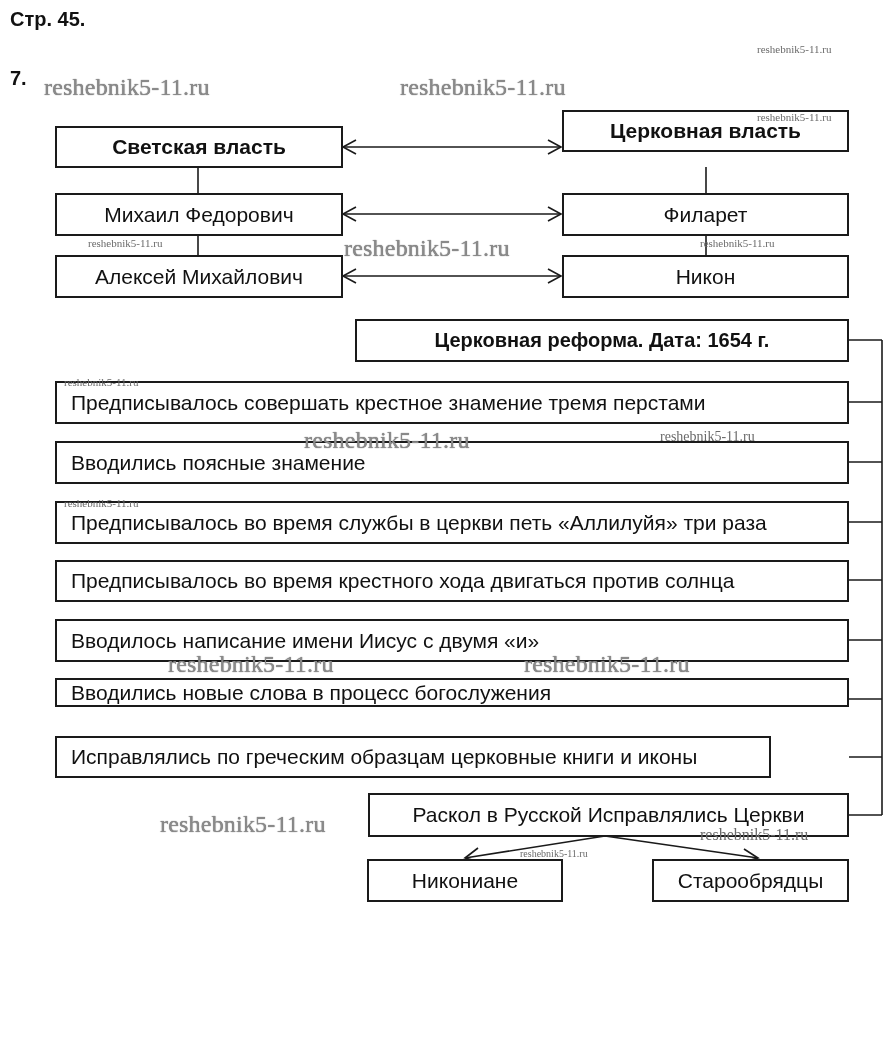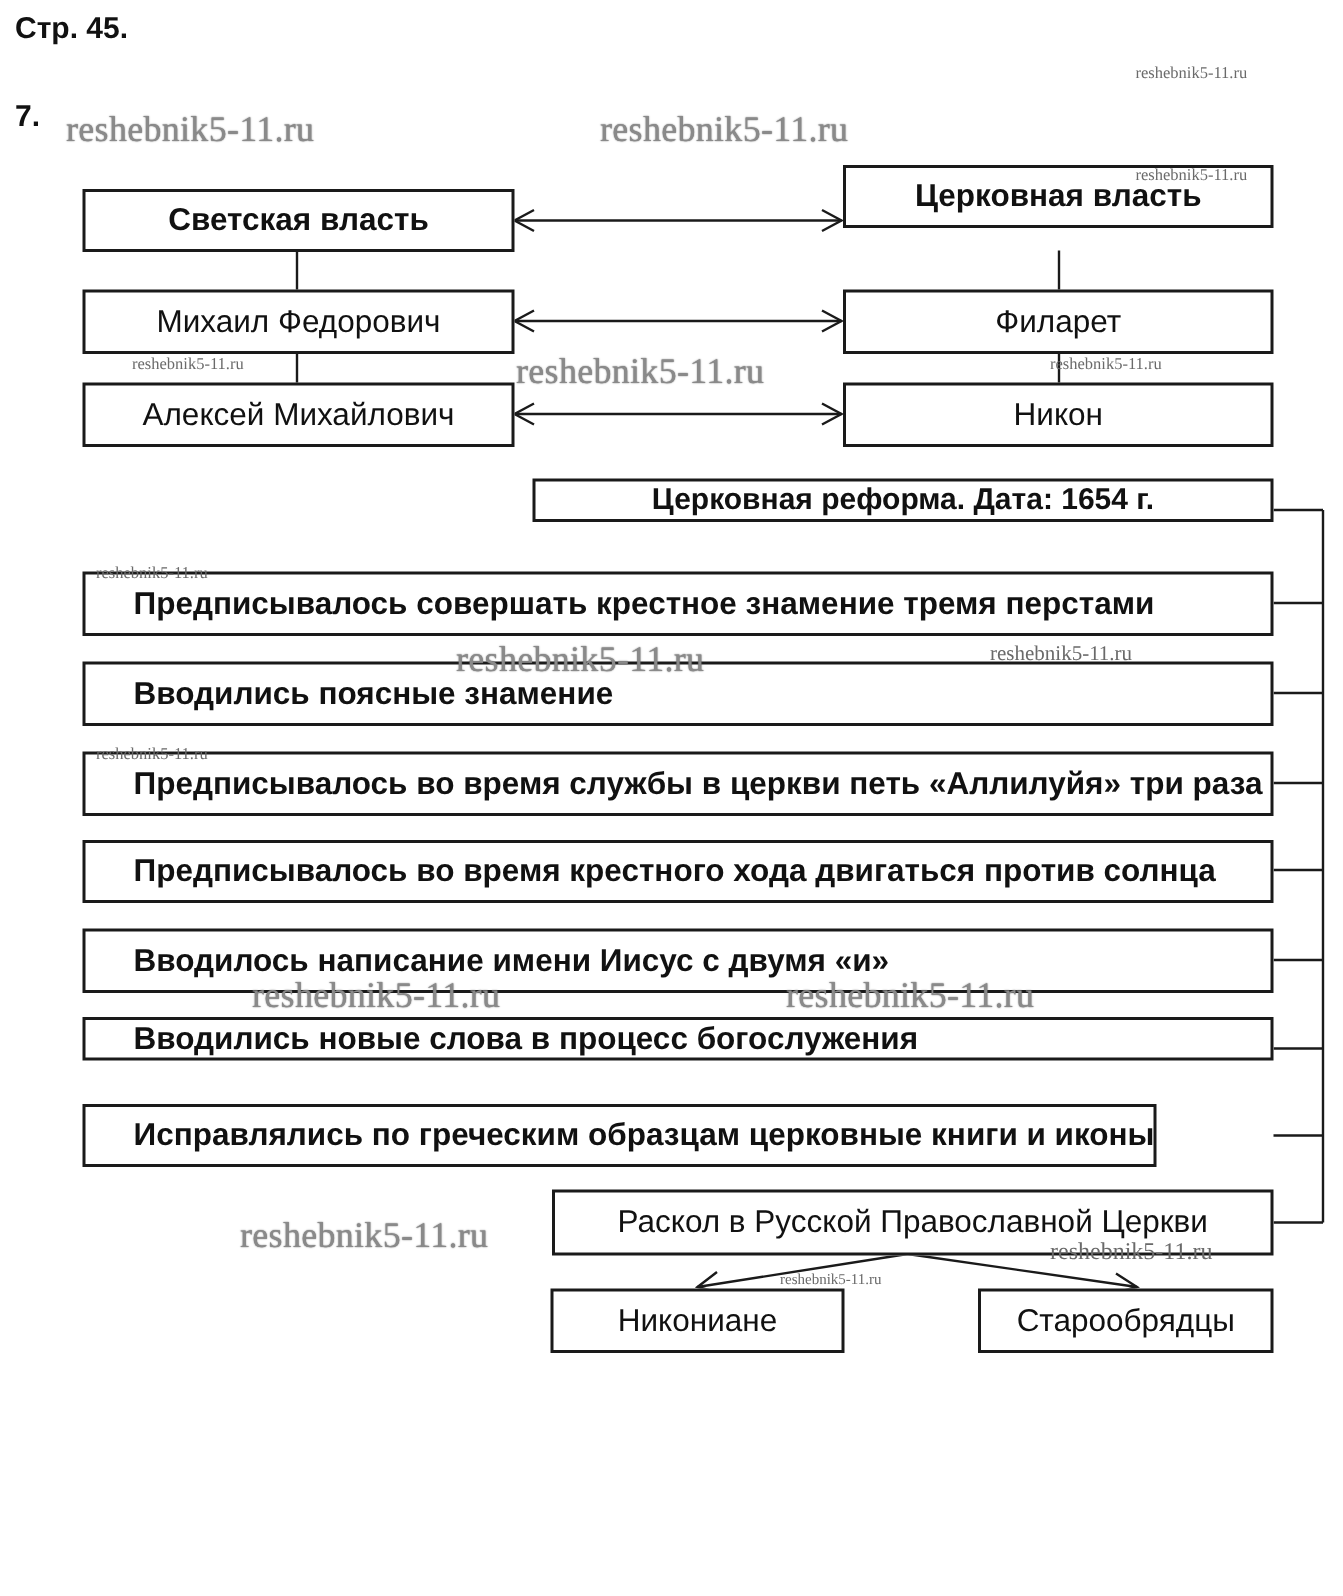--- a/index.html
+++ b/index.html
@@ -28,21 +28,21 @@
       position: absolute;
       box-sizing: border-box;
       border: 2px solid #1a1a1a;
       background: #ffffff;
       display: flex;
       align-items: center;
       font-size: 21px;
       white-space: nowrap;
     }
     .box.center { justify-content: center; }
-    .box.left { justify-content: flex-start; padding-left: 32px; font-weight: bold; }
+    .box.left { justify-content: flex-start; padding-left: 14px; }
     .box.bold { font-weight: bold; }
     .wm {
       position: absolute;
       font-family: "Liberation Serif", serif;
       font-weight: normal;
       color: #8a8a8a;
       white-space: nowrap;
       pointer-events: none;
       z-index: 5;
     }
@@ -115,21 +115,21 @@
   <span>Филарет</span>
 </div>
 
 <div class="box center" style="left:55px; top:255px; width:288px; height:43px;">
   <span>Алексей Михайлович</span>
 </div>
 <div class="box center" style="left:562px; top:255px; width:287px; height:43px;">
   <span>Никон</span>
 </div>
 
-<div class="box center bold" style="left:355px; top:319px; width:494px; height:29px; font-size:20px;">
+<div class="box center bold" style="left:355px; top:319px; width:494px; height:43px; font-size:20px;">
   <span>Церковная реформа. Дата: 1654 г.</span>
 </div>
 
 <div class="box left" style="left:55px; top:381px; width:794px; height:43px;">
   <span>Предписывалось совершать крестное знамение тремя перстами</span>
 </div>
 <div class="box left" style="left:55px; top:441px; width:794px; height:43px;">
   <span>Вводились поясные знамение</span>
 </div>
 <div class="box left" style="left:55px; top:501px; width:794px; height:43px;">
@@ -142,21 +142,21 @@
   <span>Вводилось написание имени Иисус с двумя «и»</span>
 </div>
 <div class="box left" style="left:55px; top:678px; width:794px; height:29px;">
   <span>Вводились новые слова в процесс богослужения</span>
 </div>
 <div class="box left" style="left:55px; top:736px; width:716px; height:42px;">
   <span>Исправлялись по греческим образцам церковные книги и иконы</span>
 </div>
 
 <div class="box center" style="left:368px; top:793px; width:481px; height:44px;">
-  <span>Раскол в Русской Православной Церкви</span>
+  <span>Раскол в Русской Исправлялись Церкви</span>
 </div>
 
 <div class="box center" style="left:367px; top:859px; width:196px; height:43px;">
   <span>Никониане</span>
 </div>
 <div class="box center" style="left:652px; top:859px; width:197px; height:43px;">
   <span>Старообрядцы</span>
 </div>
 
 <div class="wm big" style="left:44px; top:74px;">reshebnik5-11.ru</div>

